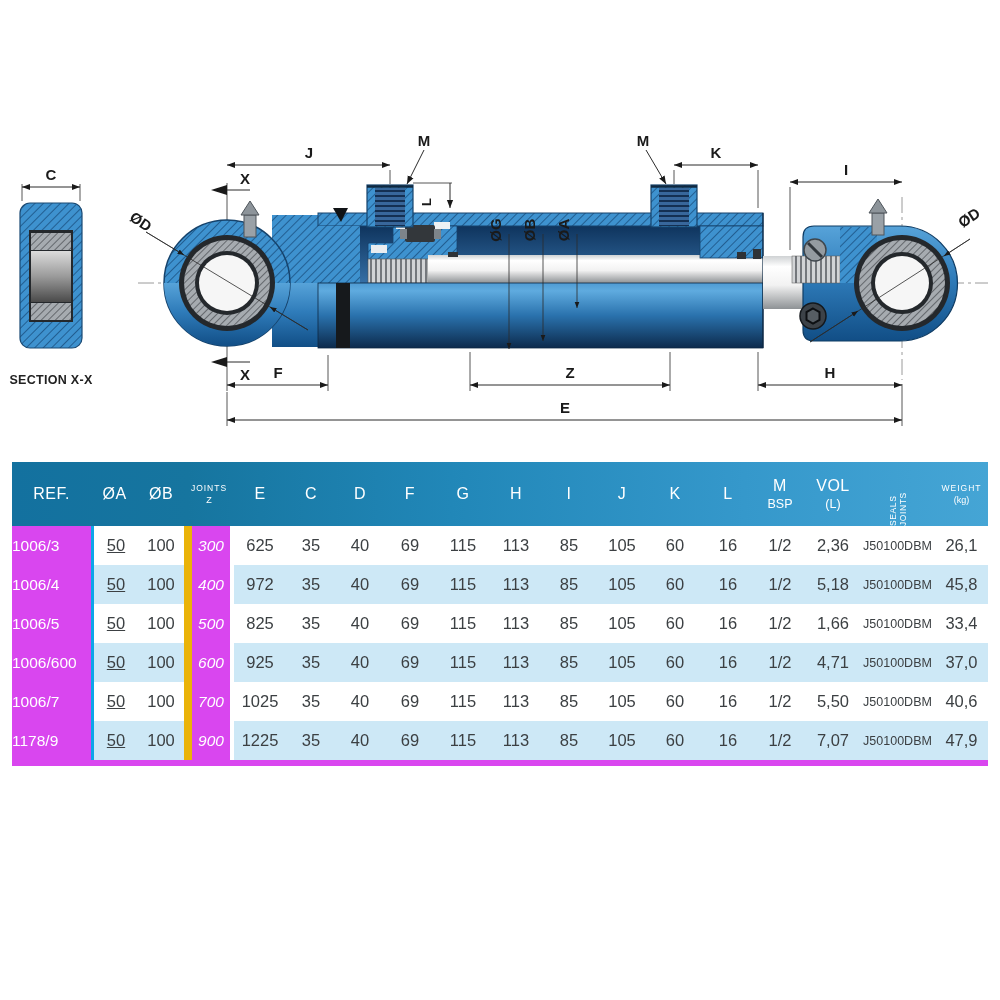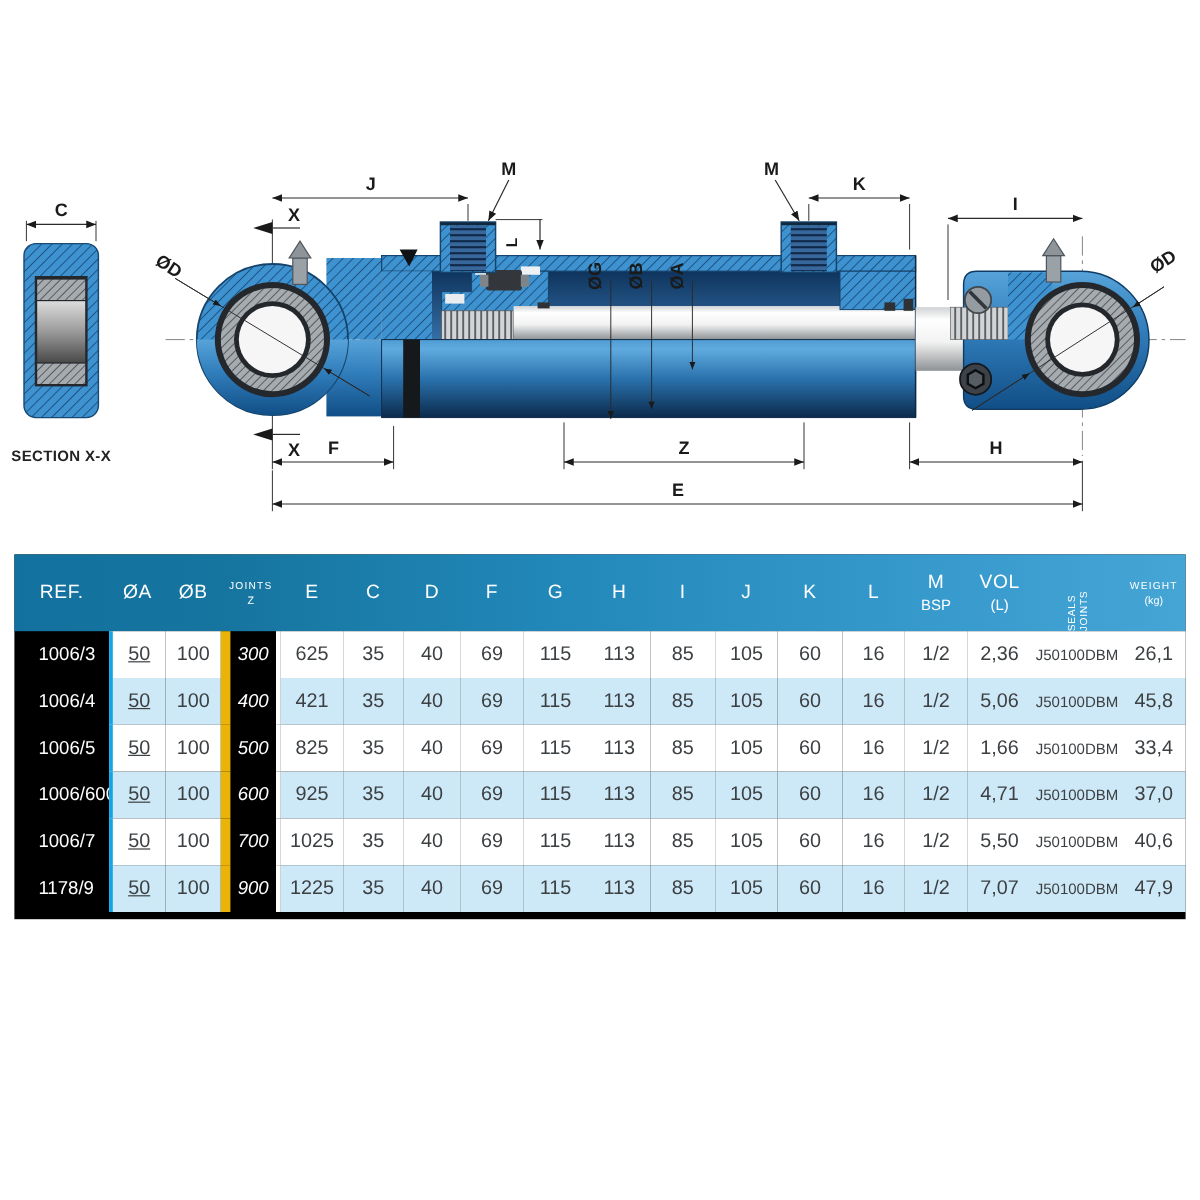--- a/index.html
+++ b/index.html
@@ -8,36 +8,36 @@
   .drawing{position:absolute;left:0;top:0;}
   text{font-family:"Liberation Sans",sans-serif;}
   .dim{font-size:15px;font-weight:bold;fill:#1a1a1a;text-anchor:middle;}
   .dim.small{font-size:13px;}
   .sect{font-size:12.5px;font-weight:bold;fill:#222;text-anchor:middle;letter-spacing:.3px;}
   .dl{stroke:#2b2b2b;stroke-width:1;fill:none;}
   .xl{stroke:#2b2b2b;stroke-width:.8;fill:none;}
   .cl{stroke:#808080;stroke-width:.8;fill:none;stroke-dasharray:16 4 3 4;}
 
   
-  .spec-table{position:absolute;left:12px;top:462px;width:976px;background:#000000;padding-bottom:6px;}
+  .spec-table{position:absolute;left:12px;top:462px;width:976px;background:#d946ef;padding-bottom:6px;}
   .thead{display:flex;height:64px;background:linear-gradient(90deg,#13719f 0%,#16759f 18%,#2187b8 45%,#3598cb 75%,#45a5d5 100%);}
   .hcell{display:flex;flex-direction:column;align-items:center;justify-content:center;color:#fff;gap:2px;}
   .hl{font-size:16px;letter-spacing:.5px;}
   .hl.sm{font-size:8.5px;letter-spacing:1px;}
   .hs{font-size:12.5px;}
   .hs.sm{font-size:9px;}
   .vlab{writing-mode:vertical-rl;transform:rotate(180deg);font-size:8.5px;letter-spacing:.6px;}
   .trow{display:flex;height:39px;}
   .cell{display:flex;align-items:center;justify-content:center;font-size:16.5px;color:#3c4043;}
   .trow .cell{background:#fff;}
   .trow.alt .cell{background:#cde8f6;}
   .trow .cell.dark{background:transparent;color:#fff;font-size:15.5px;}
   .trow .col1{border-left:3px solid #0ea5e9;text-decoration:underline;}
   .trow .col3{border-left:8px solid #eab308;border-right:4px solid #fff;font-style:italic;}
-  .cell.col0{justify-content:flex-start;padding-left:20px;font-size:14.5px;}
+  .cell.col0{justify-content:flex-start;font-size:14.5px;}
   .cell.col16{font-size:12.5px;}
   .col0{width:79px}.col1{width:47px}.col2{width:46px}.col3{width:50px}.col4{width:52px}
   .col5{width:50px}.col6{width:48px}.col7{width:52px}.col8{width:54px}.col9{width:52px}
   .col10{width:54px}.col11{width:52px}.col12{width:54px}.col13{width:52px}.col14{width:52px}
   .col15{width:54px}.col16{width:75px}.col17{width:53px}
 </style>
 </head>
 <body>
 
 <div class="stage">
@@ -321,32 +321,32 @@
           <div class="cell col14">1/2</div>
           <div class="cell col15">2,36</div>
           <div class="cell col16">J50100DBM</div>
           <div class="cell col17">26,1</div>
         </div>
         <div class="trow alt">
           <div class="cell col0 dark">1006/4</div>
           <div class="cell col1">50</div>
           <div class="cell col2">100</div>
           <div class="cell col3 dark">400</div>
-          <div class="cell col4">421</div>
-          <div class="cell col5">35</div>
-          <div class="cell col6">40</div>
-          <div class="cell col7">69</div>
-          <div class="cell col8">115</div>
-          <div class="cell col9">113</div>
-          <div class="cell col10">85</div>
-          <div class="cell col11">105</div>
-          <div class="cell col12">60</div>
-          <div class="cell col13">16</div>
-          <div class="cell col14">1/2</div>
-          <div class="cell col15">5,06</div>
+          <div class="cell col4">972</div>
+          <div class="cell col5">35</div>
+          <div class="cell col6">40</div>
+          <div class="cell col7">69</div>
+          <div class="cell col8">115</div>
+          <div class="cell col9">113</div>
+          <div class="cell col10">85</div>
+          <div class="cell col11">105</div>
+          <div class="cell col12">60</div>
+          <div class="cell col13">16</div>
+          <div class="cell col14">1/2</div>
+          <div class="cell col15">5,18</div>
           <div class="cell col16">J50100DBM</div>
           <div class="cell col17">45,8</div>
         </div>
         <div class="trow">
           <div class="cell col0 dark">1006/5</div>
           <div class="cell col1">50</div>
           <div class="cell col2">100</div>
           <div class="cell col3 dark">500</div>
           <div class="cell col4">825</div>
           <div class="cell col5">35</div>

